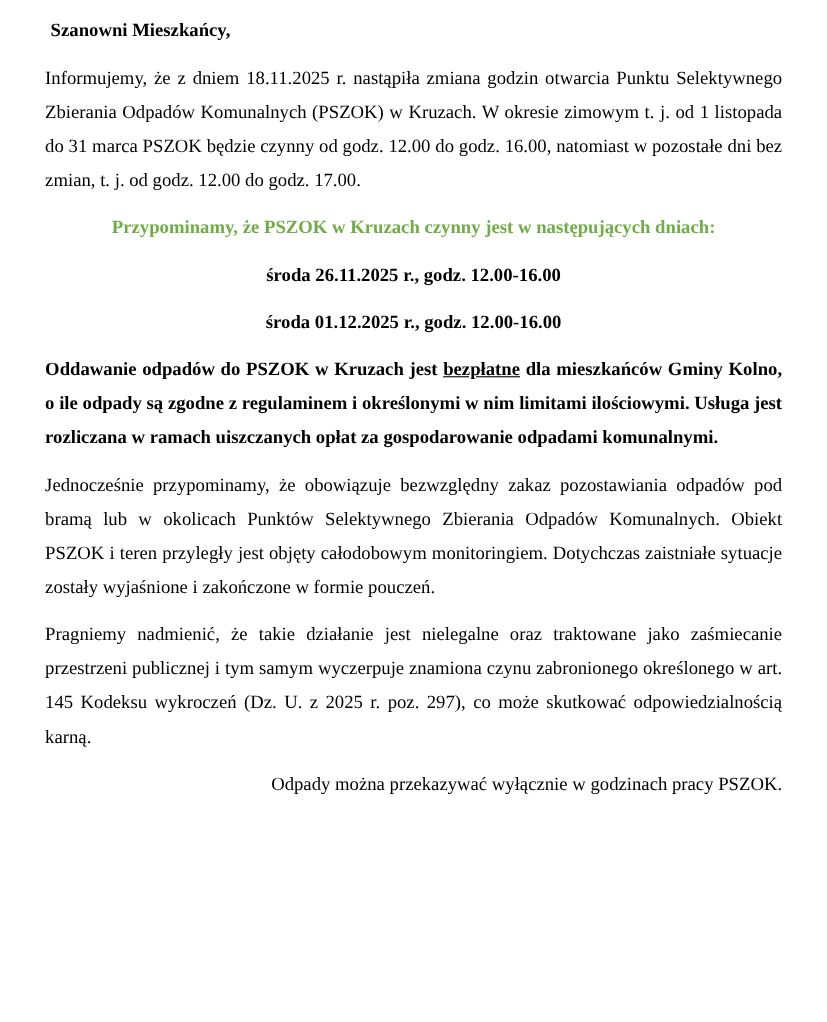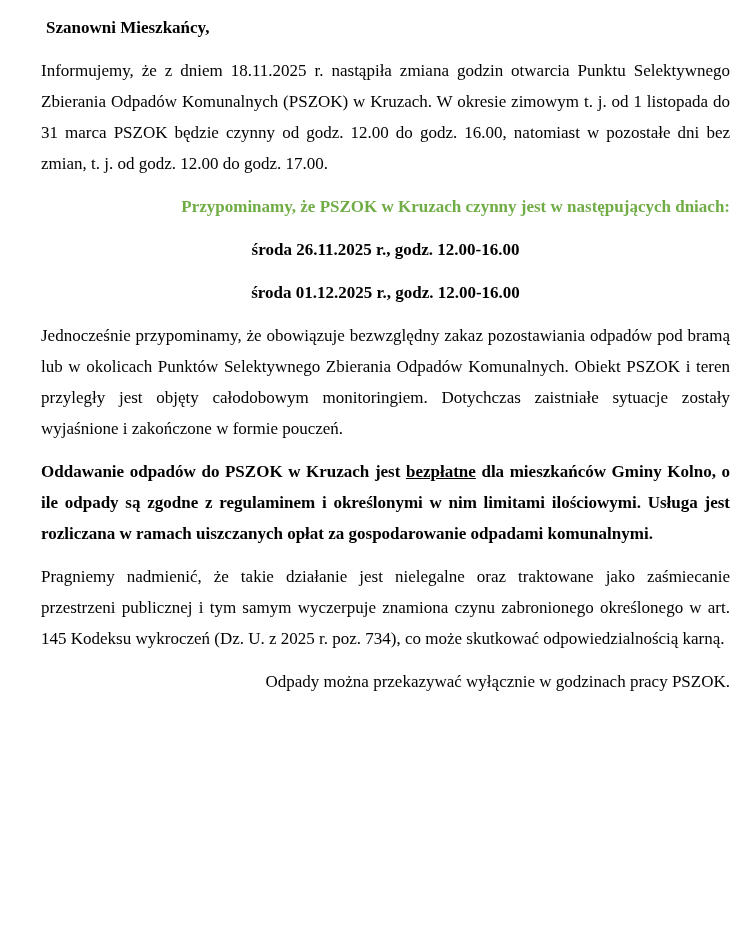--- a/index.html
+++ b/index.html
@@ -10,41 +10,41 @@
   body {
     width: 752px;
     min-height: 929px;
     font-family: "Liberation Serif", "DejaVu Serif", serif;
     color: #000000;
   }
   .page {
     box-sizing: border-box;
     width: 752px;
     min-height: 929px;
-    padding: 12px 22px 20px 41px;
+    padding: 12px 41px 20px 41px;
     background: #ffffff;
   }
   .para {
     margin: 0 0 12px 0;
     font-size: 17px;
     line-height: 31px;
     text-align: justify;
   }
   .para:last-child {
     margin-bottom: 0;
   }
   .greeting {
     font-weight: bold;
     text-align: left;
     padding-left: 5px;
   }
   .green {
     color: #70AD47;
     font-weight: bold;
-    text-align: right;
+    text-align: center;
   }
   .bold {
     font-weight: bold;
   }
   .schedule-item {
     font-weight: bold;
     text-align: center;
   }
   .underlined {
     text-decoration: underline;
@@ -63,23 +63,23 @@
   <p class="para">Informujemy, że z dniem 18.11.2025 r. nastąpiła zmiana godzin otwarcia Punktu Selektywnego Zbierania Odpadów Komunalnych (PSZOK) w Kruzach. W okresie zimowym t. j. od 1 listopada do 31 marca PSZOK będzie czynny od godz. 12.00 do godz. 16.00, natomiast w pozostałe dni bez zmian, t. j. od godz. 12.00 do godz. 17.00.</p>
 
   <p class="para green">Przypominamy, że PSZOK w Kruzach czynny jest w następujących dniach:</p>
 
   <p class="para schedule-item">środa 26.11.2025 r., godz. 12.00-16.00</p>
 
   <p class="para schedule-item">środa 01.12.2025 r., godz. 12.00-16.00</p>
 
 
 
+  <p class="para bold"><span>Oddawanie odpadów do PSZOK w Kruzach jest </span><span class="underlined">bezpłatne</span><span> dla mieszkańców Gminy Kolno, o ile odpady są zgodne z regulaminem i określonymi w nim limitami ilościowymi. Usługa jest rozliczana w ramach uiszczanych opłat za gospodarowanie odpadami komunalnymi.</span></p>
+
   <p class="para">Jednocześnie przypominamy, że obowiązuje bezwzględny zakaz pozostawiania odpadów pod bramą lub w okolicach Punktów Selektywnego Zbierania Odpadów Komunalnych. Obiekt PSZOK i teren przyległy jest objęty całodobowym monitoringiem. Dotychczas zaistniałe sytuacje zostały wyjaśnione i zakończone w formie pouczeń.</p>
 
-  <p class="para bold"><span>Oddawanie odpadów do PSZOK w Kruzach jest </span><span class="underlined">bezpłatne</span><span> dla mieszkańców Gminy Kolno, o ile odpady są zgodne z regulaminem i określonymi w nim limitami ilościowymi. Usługa jest rozliczana w ramach uiszczanych opłat za gospodarowanie odpadami komunalnymi.</span></p>
-
-  <p class="para">Pragniemy nadmienić, że takie działanie jest nielegalne oraz traktowane jako zaśmiecanie przestrzeni publicznej i tym samym wyczerpuje znamiona czynu zabronionego określonego w art. 145 Kodeksu wykroczeń (Dz. U. z 2025 r. poz. 734), co może skutkować odpowiedzialnością karną.</p>
+  <p class="para">Pragniemy nadmienić, że takie działanie jest nielegalne oraz traktowane jako zaśmiecanie przestrzeni publicznej i tym samym wyczerpuje znamiona czynu zabronionego określonego w art. 145 Kodeksu wykroczeń (Dz. U. z 2025 r. poz. 297), co może skutkować odpowiedzialnością karną.</p>
 
   <p class="para plain-left">Odpady można przekazywać wyłącznie w godzinach pracy PSZOK.</p>
 
 
 
 </div>
 
 </body></html>

